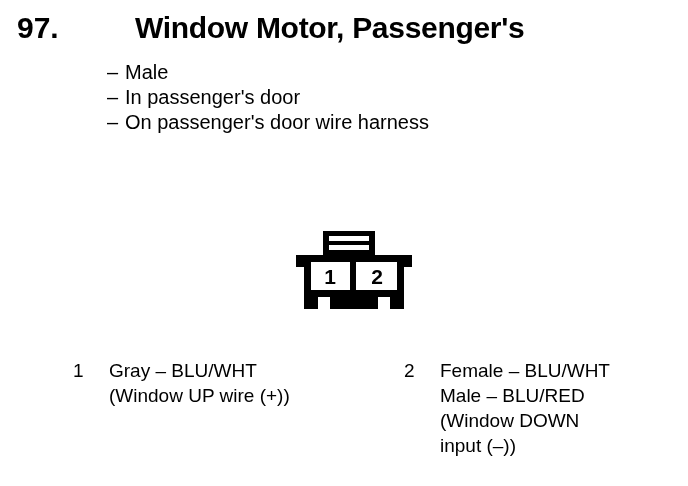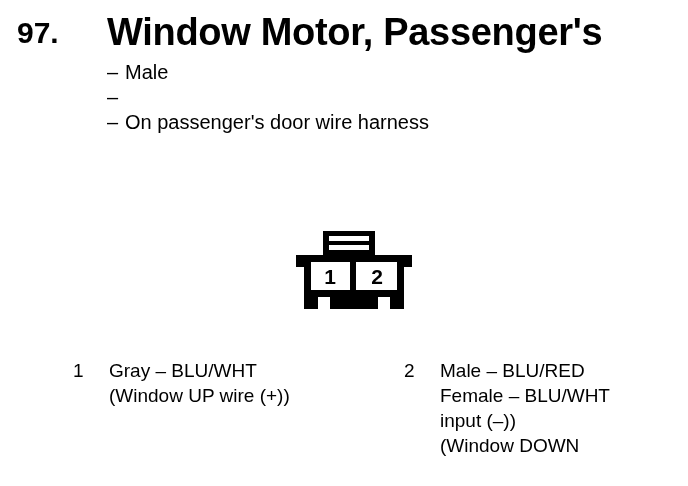--- a/index.html
+++ b/index.html
@@ -16,25 +16,26 @@
     color: #000000;
     -webkit-font-smoothing: none;
   }
 
   
   #title-row {
     position: absolute;
     left: 17px;
     top: 11px;
     display: flex;
-    align-items: center;
+    align-items: flex-end;
     white-space: nowrap;
+    gap: 28px;
   }
   #title-text {
-    font-size: 38px;
+    font-size: 30px;
     font-weight: bold;
     letter-spacing: -0.3px;
   }
 
   
   #description-list {
     position: absolute;
     left: 107px;
     top: 60px;
   }
@@ -94,20 +95,21 @@
   <span id="title-text">Window Motor, Passenger's</span>
 </div>
 
 <div id="description-list">
   <div class="description-item">
     <span class="description-dash">–</span>
     <span class="description-text">Male</span>
   </div>
   <div class="description-item">
     <span class="description-dash">–</span>
+    <span class="description-text">In passenger's door</span>
   </div>
   <div class="description-item">
     <span class="description-dash">–</span>
     <span class="description-text">On passenger's door wire harness</span>
   </div>
 </div>
 
 <div id="connector-diagram">
   <svg width="122" height="90" viewBox="0 0 122 90" xmlns="http://www.w3.org/2000/svg">
 
@@ -162,18 +164,18 @@
   <span class="pin-entry-number">1</span>
   <div class="pin-entry-lines">
     <div>Gray – BLU/WHT</div>
     <div>(Window UP wire (+))</div>
   </div>
 </div>
 
 <div class="pin-entry" id="pin-entry-2">
   <span class="pin-entry-number">2</span>
   <div class="pin-entry-lines">
+    <div>Female – BLU/WHT</div>
     <div>Male – BLU/RED</div>
-    <div>Female – BLU/WHT</div>
+    <div>(Window DOWN</div>
     <div>input (–))</div>
-    <div>(Window DOWN</div>
   </div>
 </div>
 
 </body></html>

